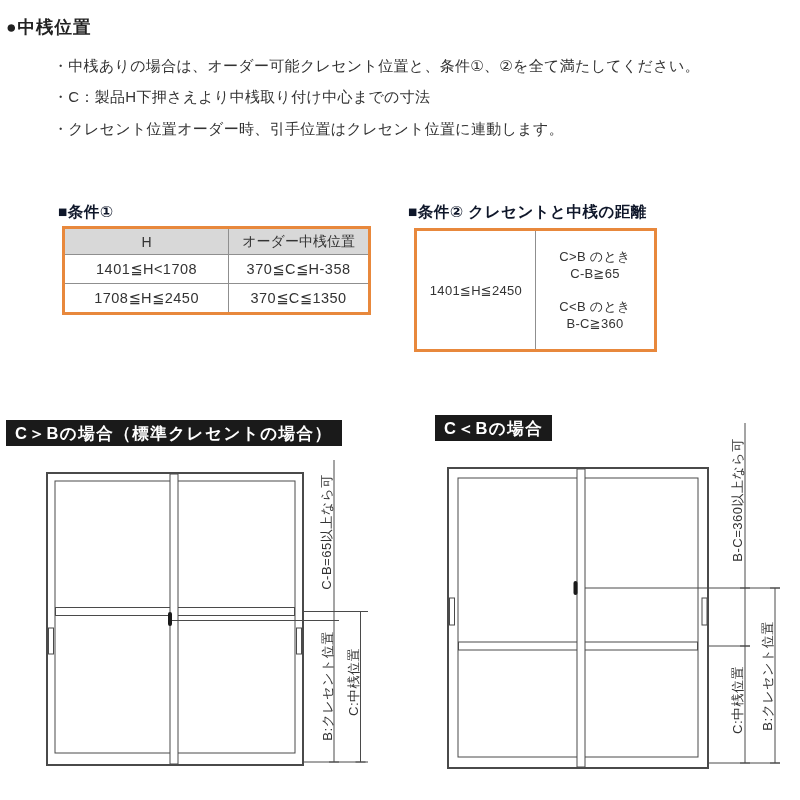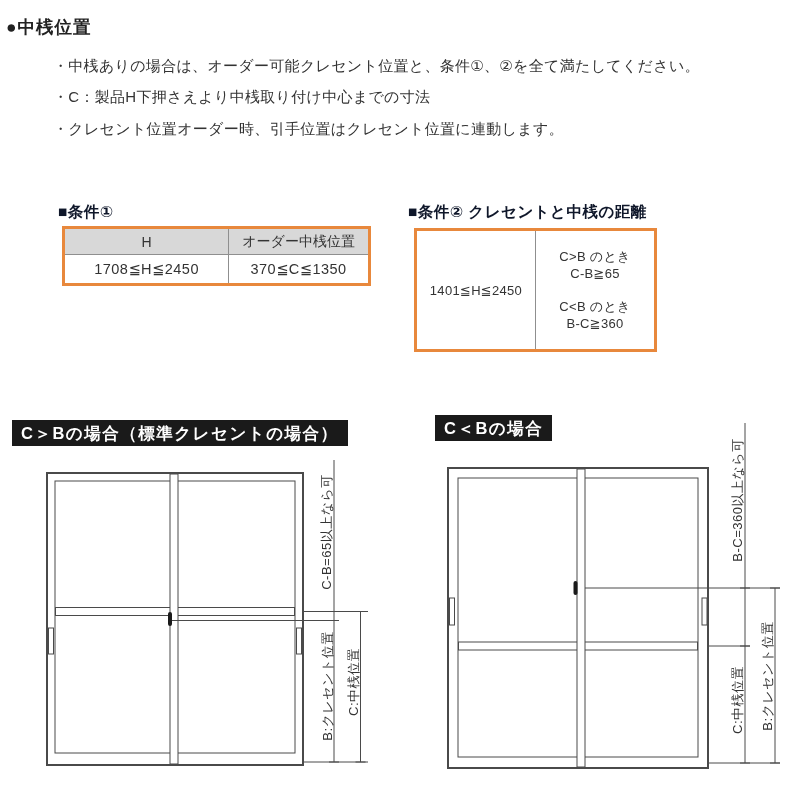--- a/index.html
+++ b/index.html
@@ -41,21 +41,21 @@
   #table2 td{font-size:13px;letter-spacing:0.3px;}
   #table2 .case{white-space:pre-line;line-height:17px;}
   #table2 .case + .case{margin-top:16px;text-align:center;}
   #table2 td.body-cell{height:118px;}
   
   .banner{
     background:#1a1a1a;color:#fff;font-weight:bold;font-size:16.5px;
     line-height:26px;height:26px;padding:0 9px;letter-spacing:1.5px;
     white-space:nowrap;
   }
-  #banner-left{left:12px;top:420px;}
+  #banner-left{left:6px;top:420px;}
   #banner-right{left:435px;top:415px;}
   
   .diagram{position:absolute;}
   #diagram-left{left:40px;top:450px;}
   #diagram-right{left:428px;top:408px;}
   .dline{stroke:#4a4a4a;fill:none;}
   .dfill{stroke:#4a4a4a;fill:#ffffff;}
   .dim-label{font-size:13px;fill:#333;letter-spacing:0.5px;
     font-family:"Liberation Sans","DejaVu Sans",sans-serif;}
 </style>
@@ -70,20 +70,24 @@
   <li>・クレセント位置オーダー時、引手位置はクレセント位置に連動します。</li>
 </ul>
 
 <div class="abs cond-heading" id="cond1-heading">■条件①</div>
 
 <table class="abs spec-table" id="table1">
   <tbody>
       <tr>
     <th class="hd" style="width:52%">H</th>
     <th class="hd">オーダー中桟位置</th>
+  </tr>
+  <tr>
+    <td>1401≦H&lt;1708</td>
+    <td>370≦C≦H-358</td>
   </tr>
   <tr>
     <td>1708≦H≦2450</td>
     <td>370≦C≦1350</td>
   </tr>
 </tbody>
   </table>
 
 <div class="abs cond-heading" id="cond2-heading">■条件② クレセントと中桟の距離</div>
 

